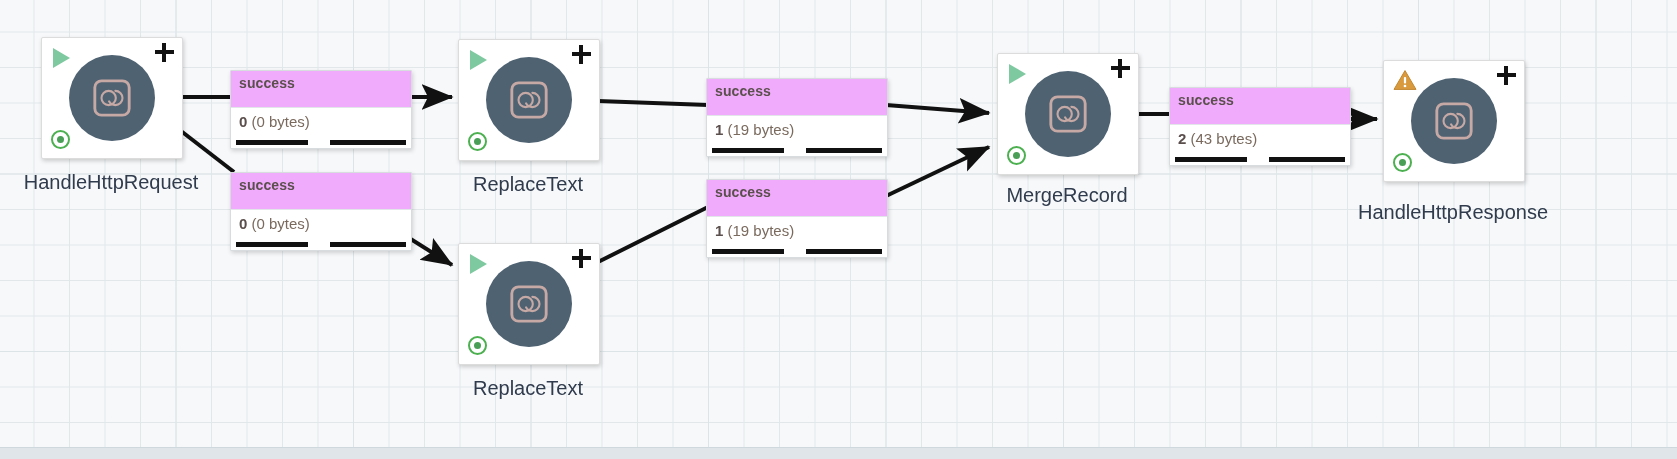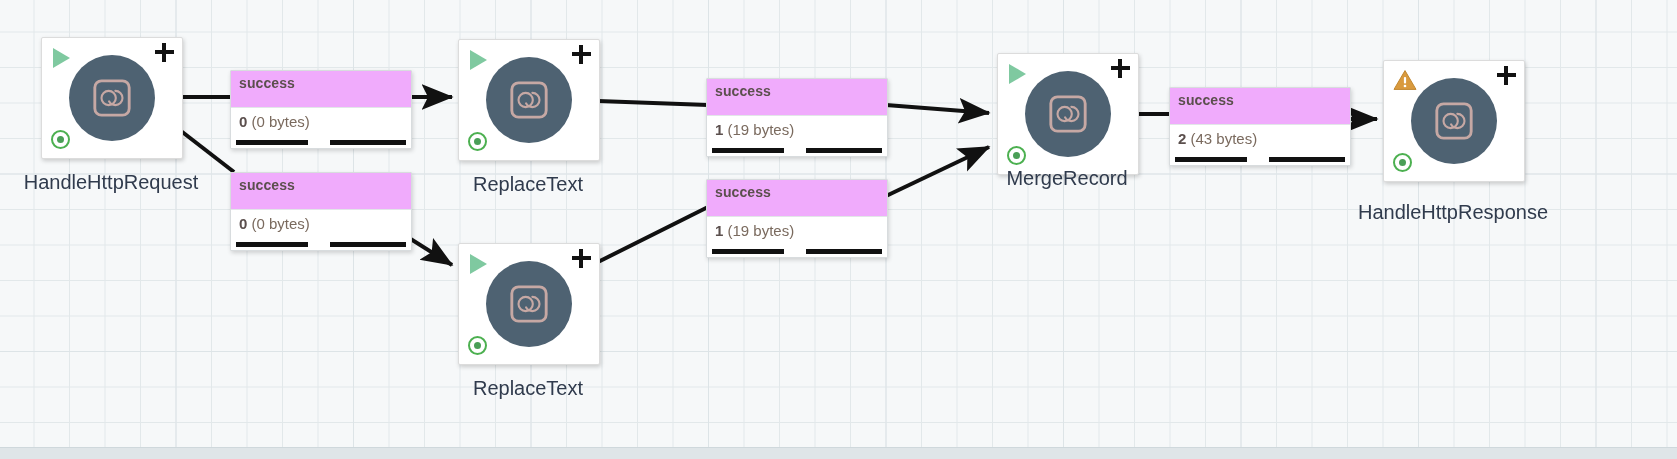--- a/index.html
+++ b/index.html
@@ -225,21 +225,21 @@
           <rect x="4" y="4" width="36" height="36" rx="7" ry="7" fill="none" stroke="#c6a8a4" stroke-width="3"></rect>
           <circle cx="18.5" cy="22" r="7.5" fill="none" stroke="#c6a8a4" stroke-width="2.2"></circle>
           <path d="M25.5 14.5 a7.5 7.5 0 0 1 0 15 a7.5 7.5 0 0 1 -6.6 -4" fill="none" stroke="#c6a8a4" stroke-width="2.2" stroke-linecap="round"></path>
         </svg>
       </div>
     </div>
     <div class="bulletin-icon">
         <i></i>
       </div>
   </div>
-  <div class="proc-name" style="left:917px;top:166px;">MergeRecord</div>
+  <div class="proc-name" style="left:917px;top:183px;">MergeRecord</div>
 
   <div class="proc" style="left:1383px;top:60px;">
     <svg class="warn-icon warn-tri" viewBox="0 0 24 22">
       <path d="M12 1.6 L23 20.4 L1 20.4 Z" fill="#d99a3e" stroke="#c2872f" stroke-width="1" stroke-linejoin="round"></path>
       <rect x="10.9" y="8" width="2.2" height="6.4" rx="1" fill="#ffffff"></rect>
       <circle cx="12" cy="17" r="1.35" fill="#ffffff"></circle>
     </svg>
     <div class="plus-icon"></div>
     <div class="disc-wrap">
       <div class="disc2">

